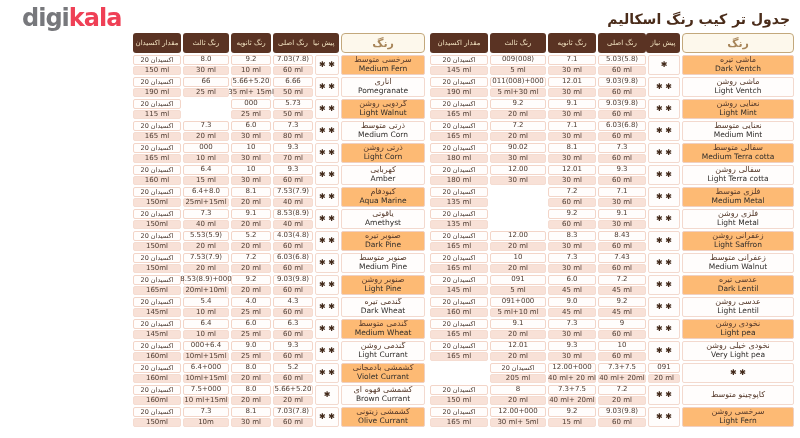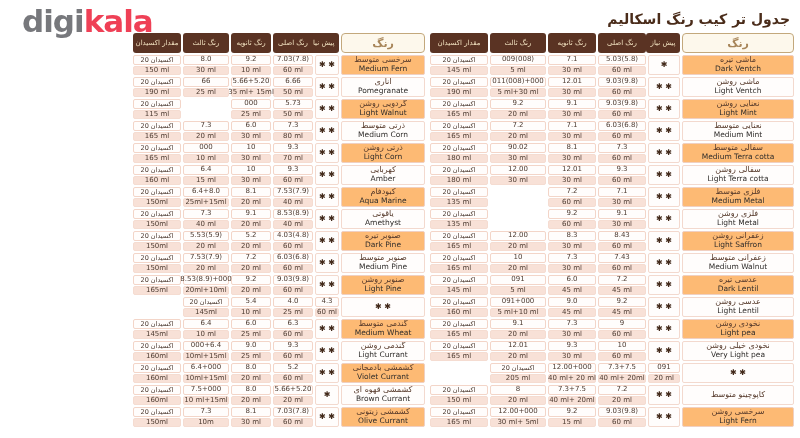--- a/index.html
+++ b/index.html
@@ -1,20 +1,20 @@
 <!DOCTYPE html>
 <html lang="fa"><head>
 <meta charset="utf-8">
 <style>
   html,body{margin:0;padding:0;}
   body{font-family:"DejaVu Sans", sans-serif; background:#ffffff;}
   .canvas{position:relative;width:800px;height:438px;background:#fff;overflow:hidden;}
 
   
-  .logo{position:absolute;left:22px;top:6px;font-size:31px;font-weight:bold;letter-spacing:-1px;line-height:1;}
+  .logo{position:absolute;left:22px;top:6px;font-size:24px;font-weight:bold;letter-spacing:-1px;line-height:1;}
   .logo .digi{color:#77787c;}
   .logo .kala{color:#ef4056;}
 
   
   .title{position:absolute;top:11px;right:10px;direction:rtl;font-size:14px;font-weight:bold;color:#4a2c1a;}
 
   
   .ctable{position:absolute;top:33px;direction:rtl;}
   #table-right{right:6px;width:364px;}
   #table-left{left:133px;width:292px;}
@@ -716,20 +716,24 @@
           <div class="val-cell">
             <div class="val-top">8.53(8.9)+000</div>
             <div class="val-bottom">20ml+10ml</div>
           </div>
           <div class="val-cell ox-cell">
             <div class="val-top">اکسیدان 20</div>
             <div class="val-bottom">165ml</div>
           </div>
         </div>
         <div class="grid-row">
+          <div class="cell name-cell even">
+            <div class="fa">گندمی تیره</div>
+            <div class="en">Dark Wheat</div>
+          </div>
           <div class="cell prereq-cell">✱ ✱</div>
           <div class="val-cell">
             <div class="val-top">4.3</div>
             <div class="val-bottom">60 ml</div>
           </div>
           <div class="val-cell">
             <div class="val-top">4.0</div>
             <div class="val-bottom">25 ml</div>
           </div>
           <div class="val-cell">

